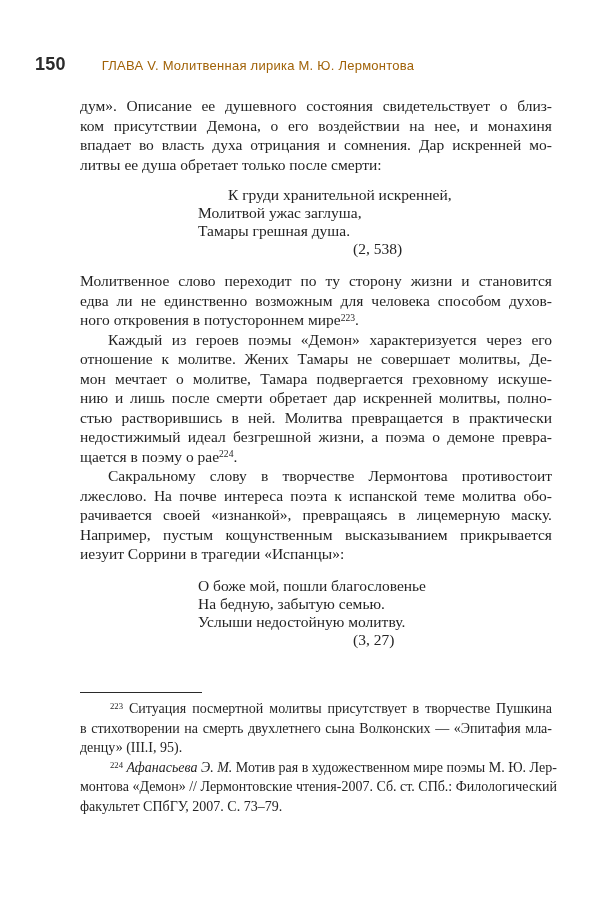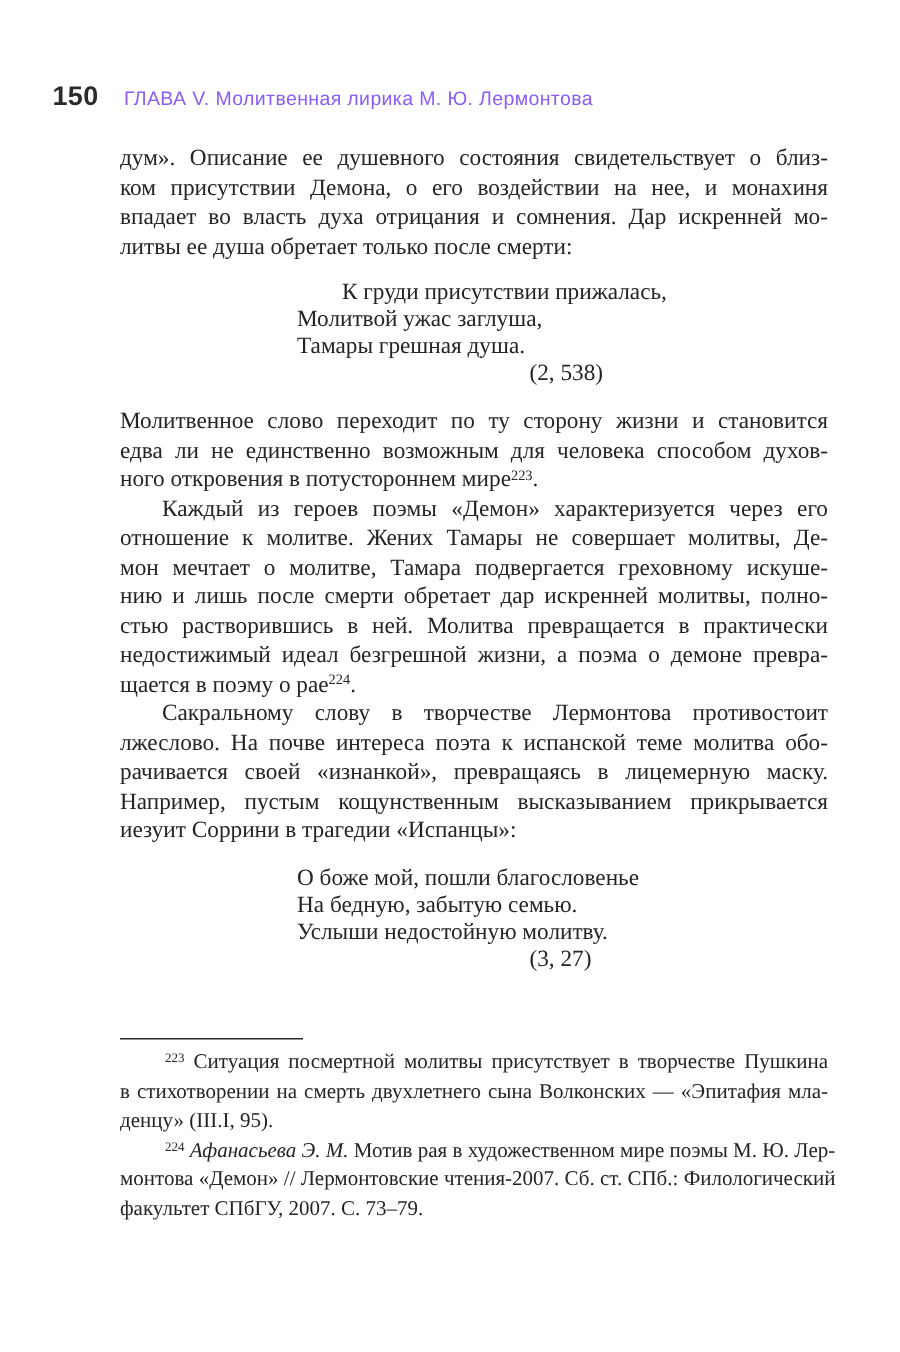--- a/index.html
+++ b/index.html
@@ -14,21 +14,21 @@
     background: #ffffff; overflow: hidden;
   }
   
   .runhead {
     position: absolute; left: 35px; top: 54px; width: 540px;
     display: flex; align-items: baseline;
     font-family: "Liberation Sans", "DejaVu Sans", sans-serif;
     color: #2b2b2b;
   }
   .pagenum { font-size: 18px; letter-spacing: 0.2px; font-weight: bold; }
-  .runtitle { margin-left: 17px; font-size: 13px; letter-spacing: 0.25px; color: #8b5cf6; }
+  .runtitle { margin-left: 36px; font-size: 13px; letter-spacing: 0.25px; color: #a16207; }
 
   
   .column {
     position: absolute; left: 80px; top: 96px; width: 472px;
     font-size: 15.5px; line-height: 19.5px;
   }
   .tline { white-space: nowrap; text-align: justify; }
   .para .tline:not(:last-child) { text-align-last: justify; }
   .para .tline:last-child { text-align-last: left; }
   .para.indent .tline:first-child { text-indent: 28px; }
@@ -68,21 +68,21 @@
 
     <div class="para">
         <div class="tline">дум». Описание ее душевного состояния свидетельствует о близ-</div>
         <div class="tline">ком присутствии Демона, о его воздействии на нее, и монахиня</div>
         <div class="tline">впадает во власть духа отрицания и сомнения. Дар искренней мо-</div>
         <div class="tline">литвы ее душа обретает только после смерти:</div>
       </div>
 
     <div class="verse verse1 first-indent">
       <div>
-          <div class="tline">К груди присутствии прижалась,</div>
+          <div class="tline">К груди хранительной искренней,</div>
           <div class="tline">Молитвой ужас заглуша,</div>
           <div class="tline">Тамары грешная душа.</div>
         </div>
       <div class="vcite">(2, 538)</div>
     </div>
 
     <div class="para para2">
         <div class="tline">Молитвенное слово переходит по ту сторону жизни и становится</div>
         <div class="tline">едва ли не единственно возможным для человека способом духов-</div>
         <div class="tline">ного откровения в потустороннем мире<sup>223</sup>.</div>

